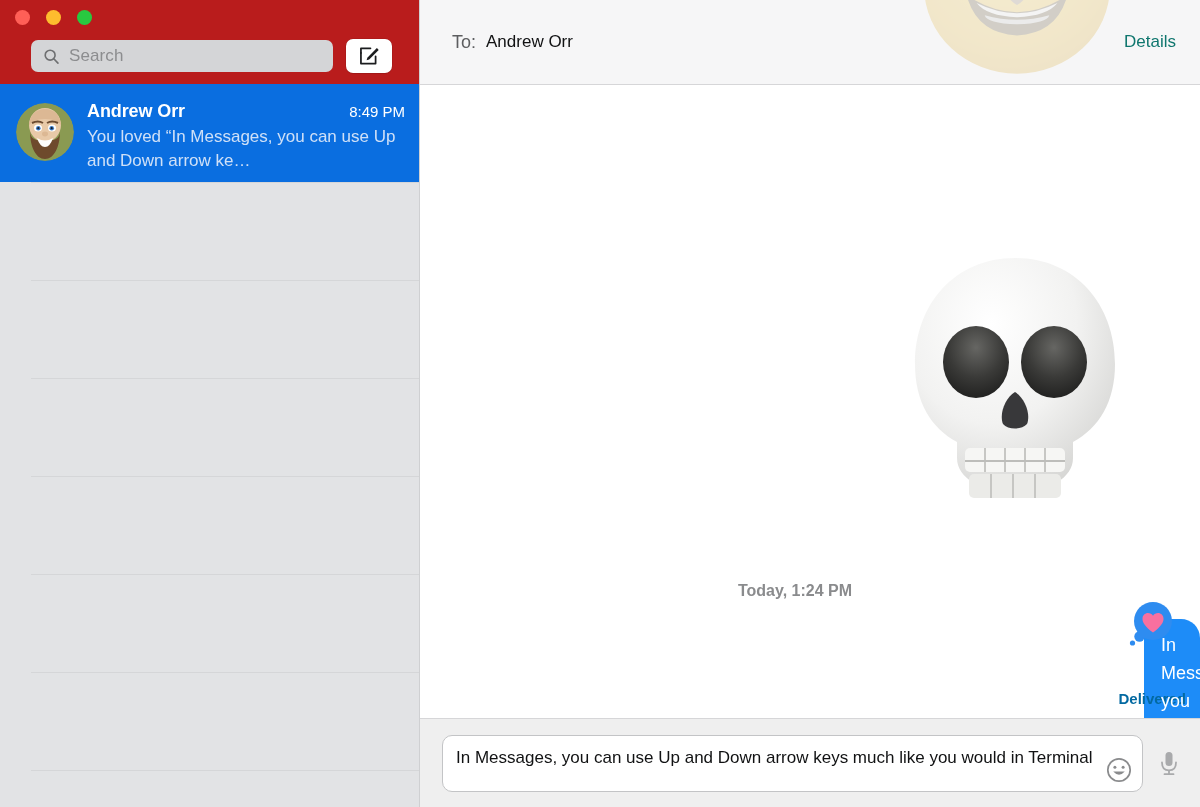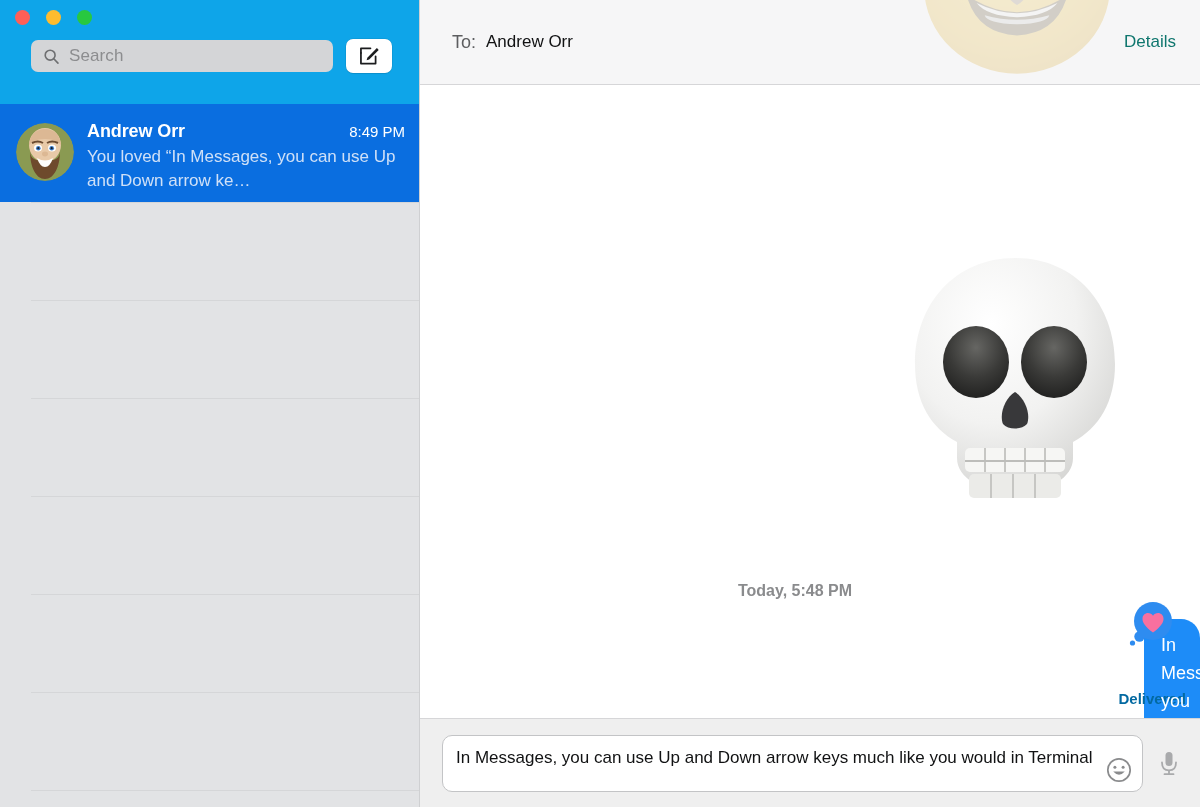--- a/index.html
+++ b/index.html
@@ -25,22 +25,22 @@
     position: relative;
     width: 420px;
     height: 807px;
     background: #e2e3e5;
     flex: 0 0 420px;
     border-right: 1px solid #cfd0d2;
   }
 
   #titlebar {
     position: relative;
-    height: 104px;
-    background: #0ea5e9;
+    height: 84px;
+    background: #b91c1c;
   }
 
   #traffic-lights {
     position: absolute;
     top: 10px;
     left: 15px;
     display: flex;
     gap: 16px;
   }
   .tl {
@@ -482,21 +482,21 @@
           <line x1="102" y1="196" x2="102" y2="220"></line>
           <line x1="122" y1="196" x2="122" y2="220"></line>
           <line x1="142" y1="196" x2="142" y2="220"></line>
           <line x1="88" y1="222" x2="88" y2="246"></line>
           <line x1="110" y1="222" x2="110" y2="246"></line>
           <line x1="132" y1="222" x2="132" y2="246"></line>
         </g>
         <line x1="62" y1="209" x2="162" y2="209" stroke="#bdbdba" stroke-width="2"></line>
       </svg>
 
-      <div id="thread-timestamp">Today, 5:48 PM</div>
+      <div id="thread-timestamp">Today, 1:24 PM</div>
 
       <div id="bubble-group">
 
         <svg id="tapback" viewBox="0 0 50 50">
           <circle cx="6.5" cy="43" r="2.6" fill="#2e8cf0"></circle>
           <circle cx="13.5" cy="36.5" r="5.2" fill="#2e8cf0"></circle>
           <circle cx="27" cy="21" r="19" fill="#2e8cf0"></circle>
           <path d="M27 32.5 C19 26.5 16.5 22.6 16.5 18.7 C16.5 15.3 19 13 22 13 C24 13 25.9 14.1 27 15.7 C28.1 14.1 30 13 32 13 C35 13 37.5 15.3 37.5 18.7 C37.5 22.6 35 26.5 27 32.5 Z" fill="#f8709f"></path>
         </svg>
 

